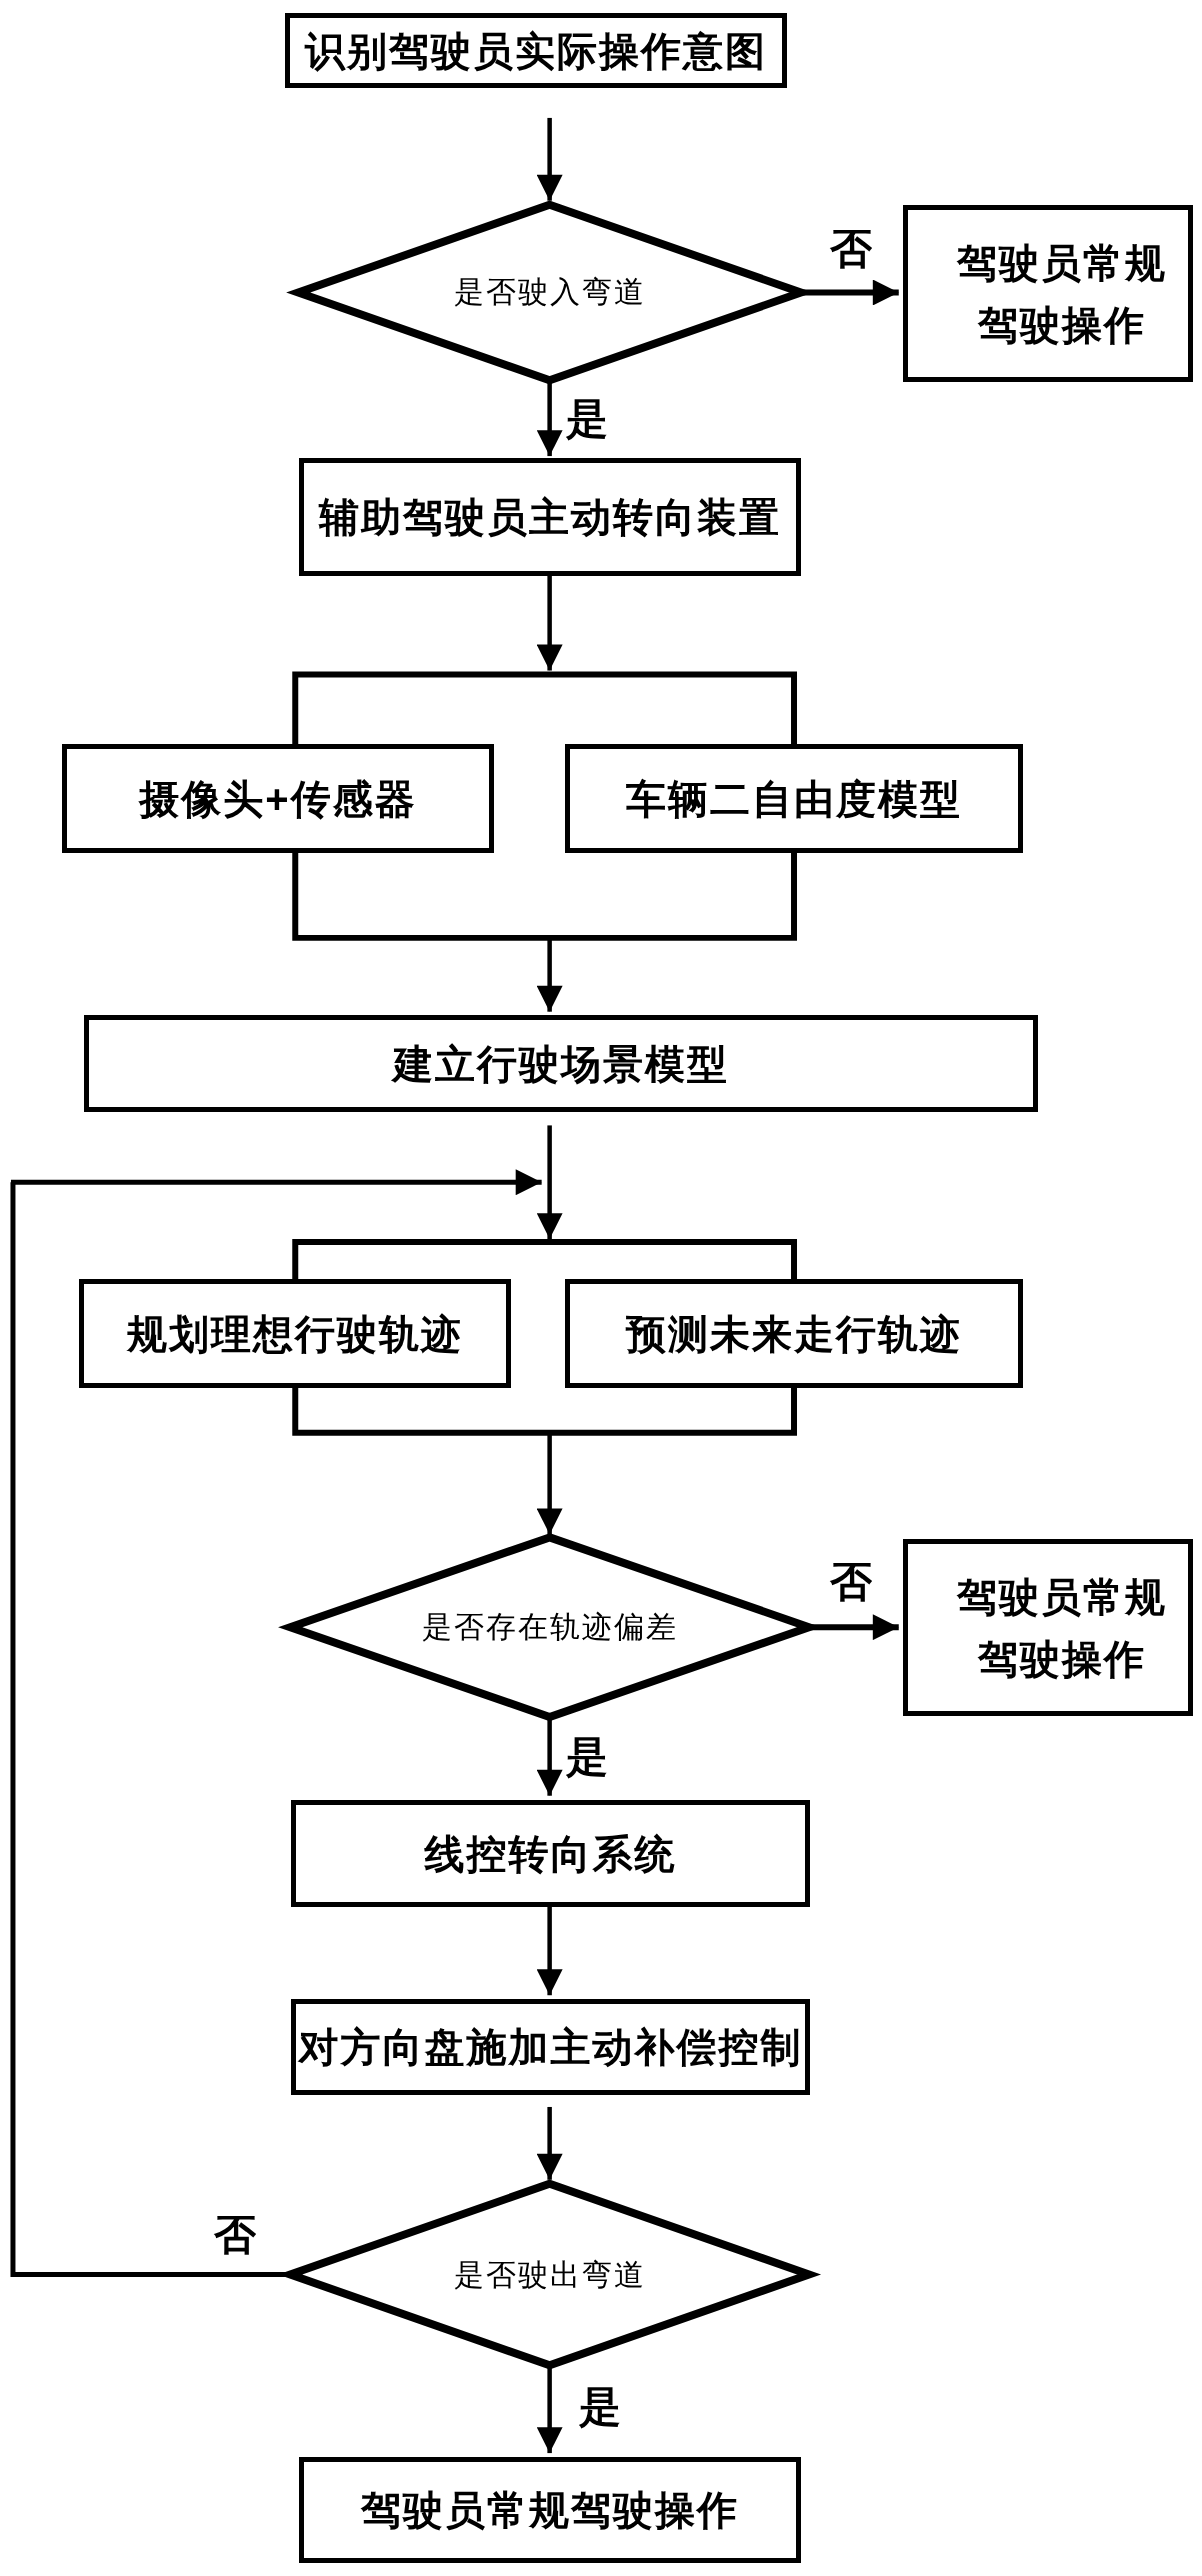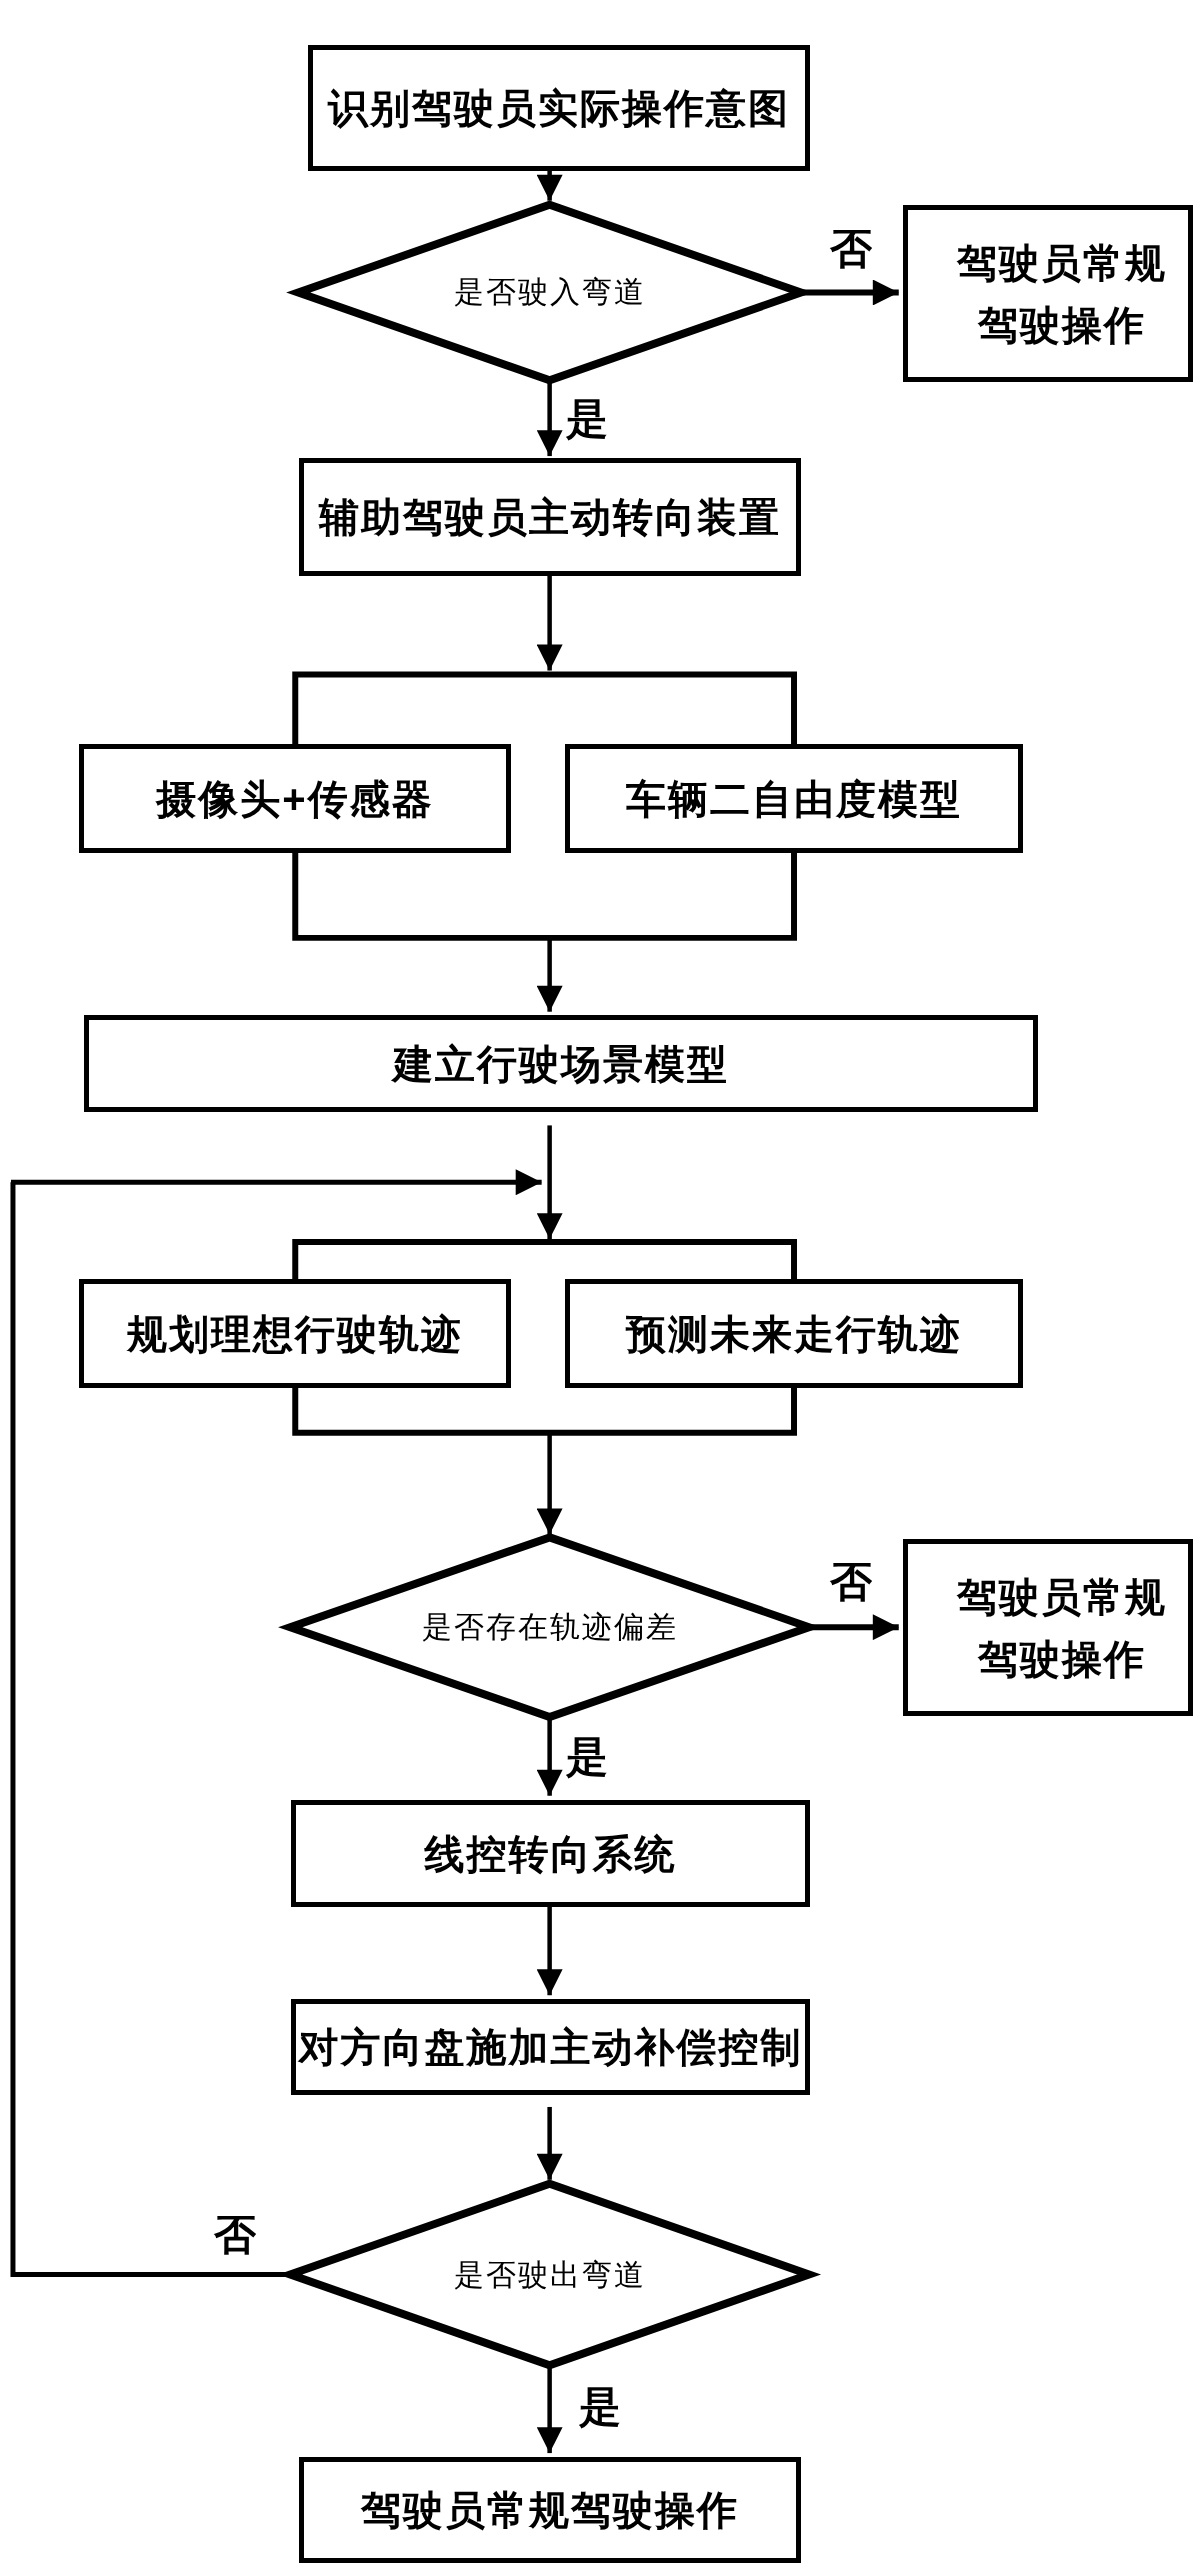--- a/index.html
+++ b/index.html
@@ -54,34 +54,34 @@
 
     <path d="M296,750 L296,676 L796,676 L796,750" fill="none" stroke="#000" stroke-width="6"></path>
     <path d="M296,855 L296,940 L796,940 L796,855" fill="none" stroke="#000" stroke-width="6"></path>
     <path d="M296,1286 L296,1245 L796,1245 L796,1286" fill="none" stroke="#000" stroke-width="6"></path>
     <path d="M296,1391 L296,1436 L796,1436 L796,1391" fill="none" stroke="#000" stroke-width="6"></path>
 
     <path d="M291,2280 L13,2280 L13,1185" fill="none" stroke="#000" stroke-width="5"></path>
     <line x1="11" y1="1185" x2="543" y2="1185" stroke="#000" stroke-width="5" marker-end="url(#ah)"></line>
   </svg>
 
-  <div class="node" style="left:308px;top:13px;width:502px;height:126px;margin-top:32px;">
+  <div class="node" style="left:285px;top:13px;width:502px;height:75px;">
     <span>识别驾驶员实际操作意图</span>
   </div>
 
   <div class="node sidebox" style="left:903px;top:205px;width:290px;height:177px;line-height:1.55;">
     <span>驾驶员常规</span>
     <span>驾驶操作</span>
   </div>
 
   <div class="node" style="left:299px;top:458px;width:502px;height:118px;">
     <span>辅助驾驶员主动转向装置</span>
   </div>
 
-  <div class="node" style="left:79px;top:744px;width:432px;height:109px;">
+  <div class="node" style="left:62px;top:744px;width:432px;height:109px;">
     <span>摄像头+传感器</span>
   </div>
 
   <div class="node" style="left:565px;top:744px;width:458px;height:109px;">
     <span>车辆二自由度模型</span>
   </div>
 
   <div class="node" style="left:84px;top:1015px;width:954px;height:97px;">
     <span>建立行驶场景模型</span>
   </div>

